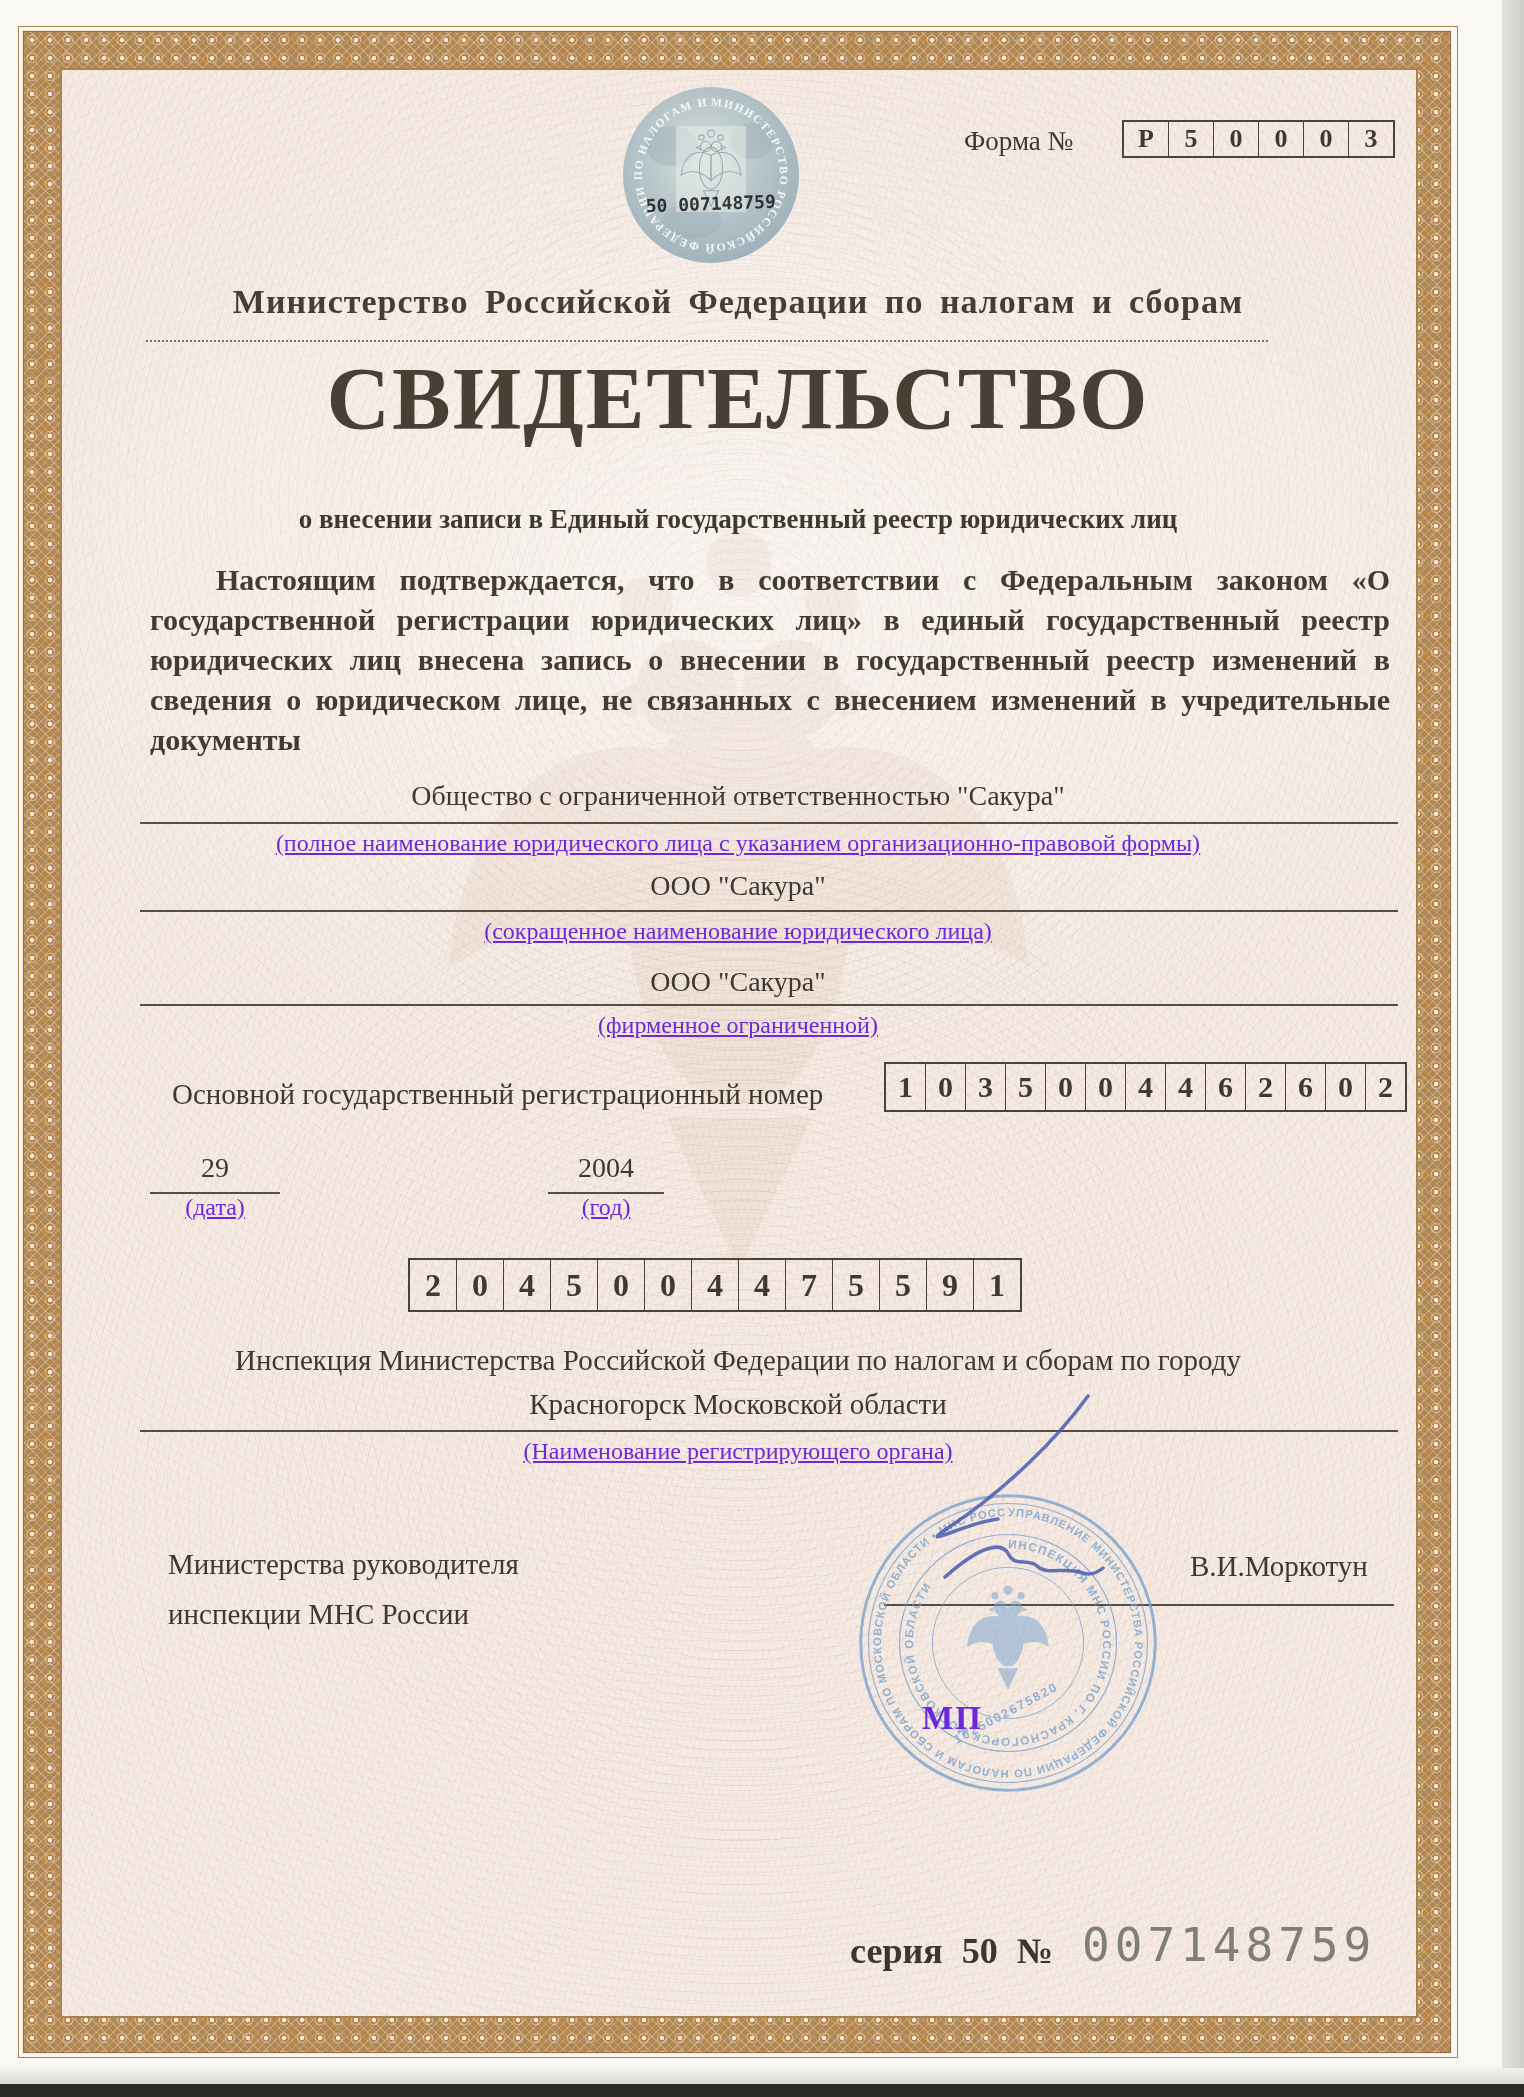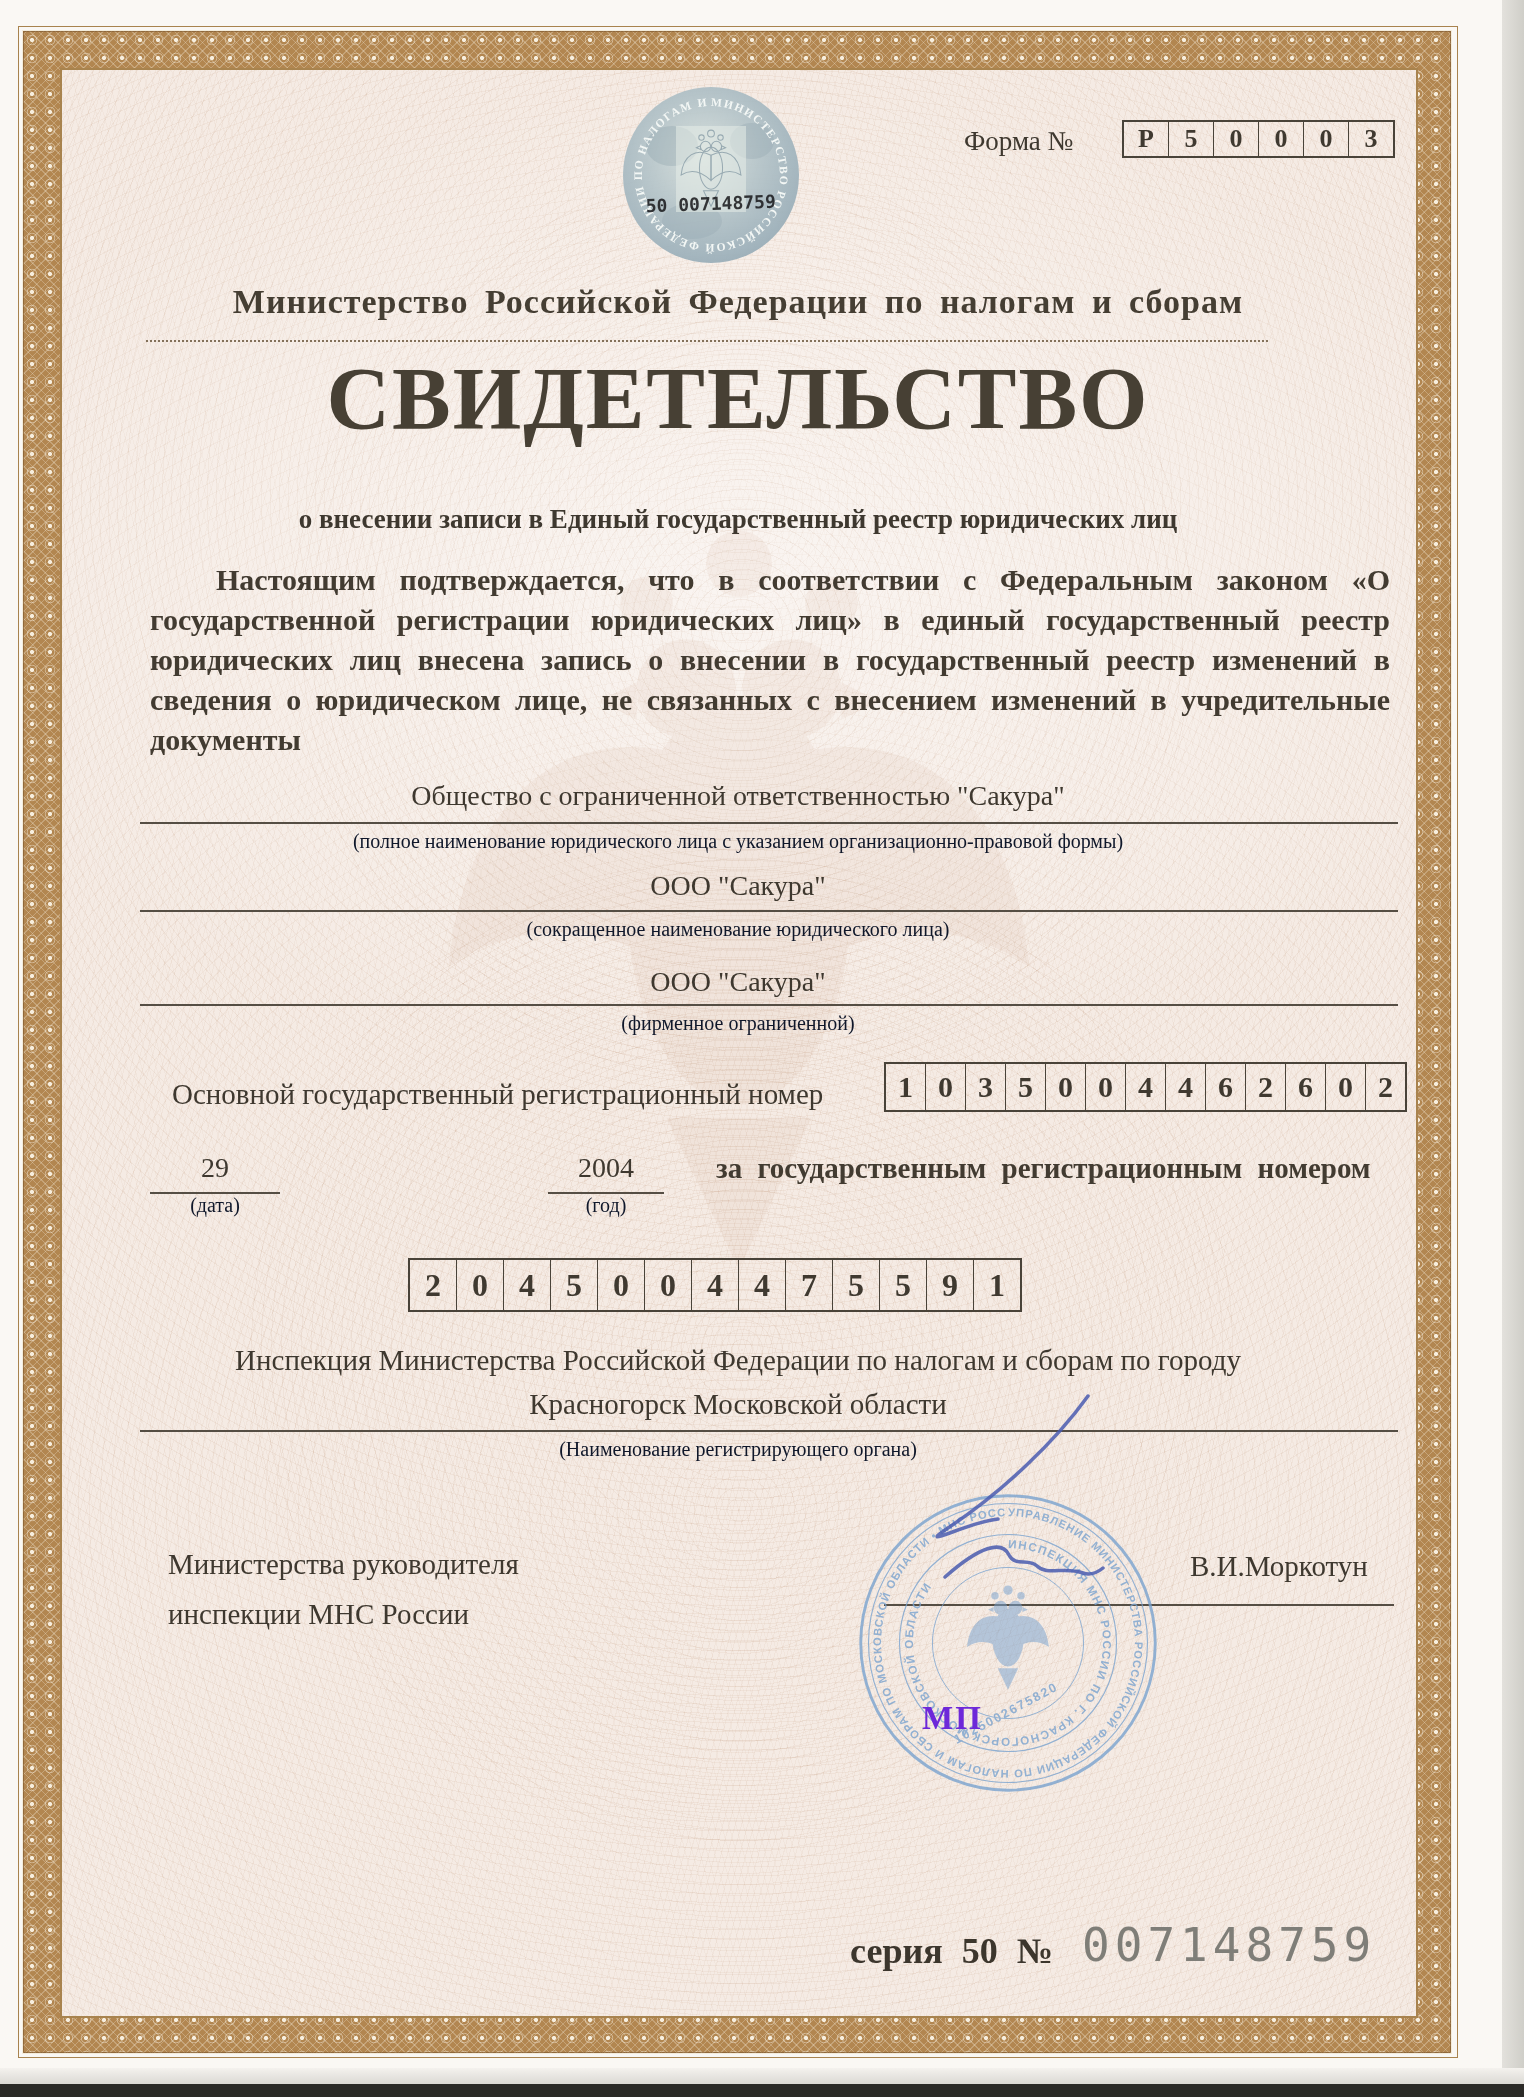--- a/index.html
+++ b/index.html
@@ -33,21 +33,21 @@
 
   
   .center-block{left:62px;width:1352px;text-align:center;}
   .ministry{top:283px;font-size:34px;font-weight:bold;letter-spacing:1px;word-spacing:7px;color:#453e33;}
   .dotted-rule{left:146px;top:340px;width:1122px;border-top:2px dotted #83715a;}
   .cert-title{top:348px;font-size:88px;font-weight:bold;letter-spacing:2px;color:#474034;}
   .subtitle{top:504px;font-size:27px;font-weight:bold;}
   .body-par{left:150px;top:560px;width:1240px;font-size:30px;font-weight:bold;line-height:40px;
             text-align:justify;text-indent:66px;word-spacing:6px;color:#423b31;}
   .fvalue{font-size:28px;}
-  .fcaption{font-size:20px;color:#0f172a;}
+  .fcaption{font-size:24px;color:#6d28d9;text-decoration:underline;}
   .rule{border-top:2px solid #554e44;}
   .label{font-size:29px;}
   .bold-label{font-size:29px;font-weight:bold;word-spacing:8px;color:#423b31;}
 
   
   .cells{display:flex;border:2px solid #494339;}
   .cells .cell{display:flex;align-items:center;justify-content:center;border-left:1px solid #494339;
                font-weight:bold;color:#3f3930;}
   .cells .cell:first-child{border-left:none;}
   .form-cells .cell{width:44px;height:34px;font-size:26px;}
@@ -170,21 +170,20 @@
   <div class="abs date-block" style="left:150px;top:1152px;width:130px;">
     <div class="fvalue">29</div>
     <div class="rule" style="margin-top:8px;"></div>
     <div class="fcaption">(дата)</div>
   </div>
   <div class="abs date-block" style="left:548px;top:1152px;width:116px;">
     <div class="fvalue">2004</div>
     <div class="rule" style="margin-top:8px;"></div>
     <div class="fcaption">(год)</div>
   </div>
-  <div class="abs bold-label" style="left:716px;top:1152px;">за государственным регистрационным номером</div>
 
   <div class="abs cells grn-cells" style="left:408px;top:1258px;">
       <span class="cell">2</span>
       <span class="cell">0</span>
       <span class="cell">4</span>
       <span class="cell">5</span>
       <span class="cell">0</span>
       <span class="cell">0</span>
       <span class="cell">4</span>
       <span class="cell">4</span>

